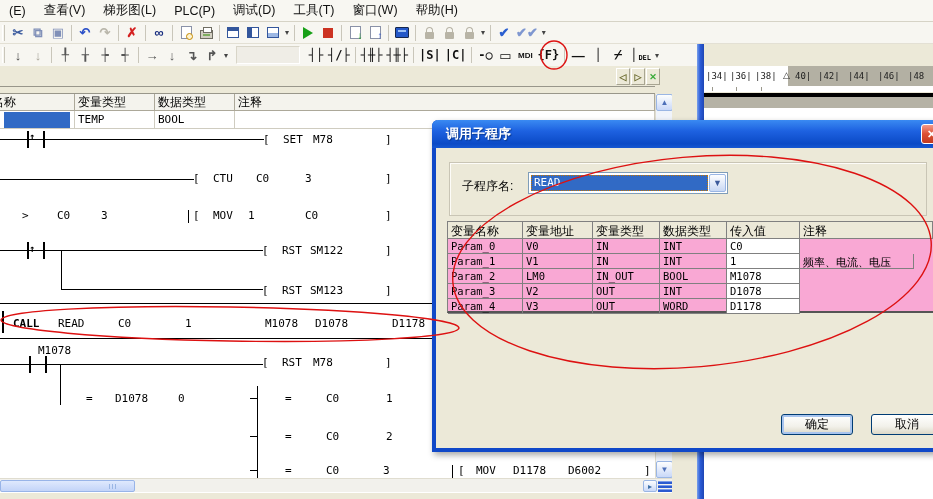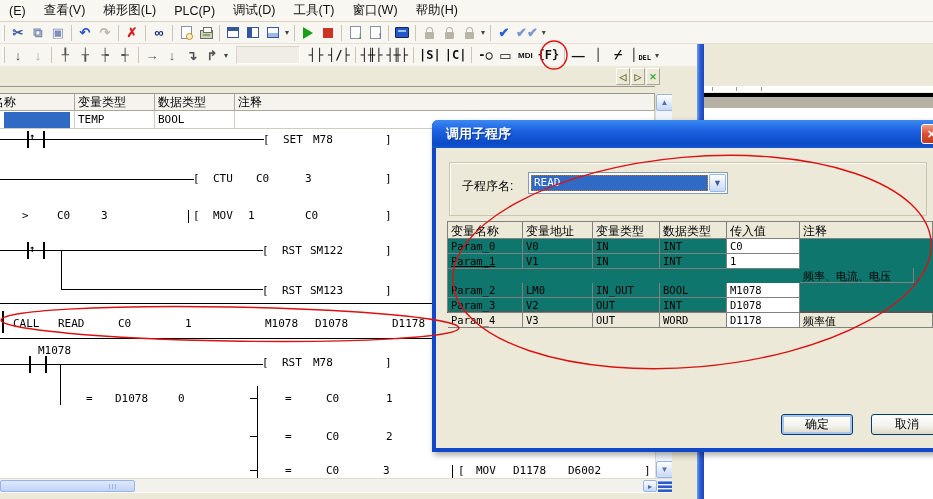--- a/index.html
+++ b/index.html
@@ -123,21 +123,21 @@
   #dgroup { position:absolute; left:13px; top:42px; width:478px; height:54px;
     border:1px solid #c9c5b5; box-shadow:inset 1px 1px 0 #fdfcf8; }
   #dsublabel { position:absolute; left:26px; top:58px; font-size:12px; }
   #dcombo { position:absolute; left:92px; top:52px; width:200px; height:22px; background:#fff; border:1px solid #7f9db9; }
   #dcombosel { position:absolute; left:2px; top:2px; width:177px; height:16px; background:#316ac5;
     outline:1px dotted #c87800; outline-offset:-1px;
     color:#fff; font-family:"DejaVu Sans Mono", monospace; font-size:11px; line-height:16px; padding-left:3px; }
   #dcombobtn { position:absolute; right:1px; top:1px; width:17px; height:18px; border-radius:2px;
     background:linear-gradient(180deg,#fefefe,#c8d8f4); border:1px solid #9ab6e4;
     color:#3b5a9b; font-size:9px; font-weight:bold; display:flex; align-items:center; justify-content:center; }
-  #dtable { position:absolute; left:11px; top:101px; width:487px; height:92px; border:1px solid #808080; border-bottom:2px solid #555; background:#0f766e; }
+  #dtable { position:absolute; left:11px; top:101px; width:487px; height:92px; border:1px solid #808080; border-bottom:2px solid #555; background:#f9a8d4; }
   .dtr { display:flex; }
   .dth { height:17px; background:#ece9d8; border-right:1px solid #808080; border-bottom:1px solid #808080;
     font-size:12px; padding:1px 3px 0; overflow:hidden; white-space:nowrap; }
   .dtd { height:15px; border-right:1px solid #808080; border-bottom:1px solid #808080;
     font-family:"DejaVu Sans Mono", monospace; font-size:10.5px; padding:1px 3px 0; overflow:hidden; white-space:nowrap; }
   .dtd.cjk { font-family:"Liberation Sans", sans-serif; font-size:11px; }
   .dtd.input { background:#fff; }
   .xpbtn { position:absolute; width:72px; height:21px; border:1px solid #003c74; border-radius:3px;
     background:linear-gradient(180deg,#fff,#f2f1ea 60%,#dcd8c8); font-size:12px;
     font-family:"Liberation Sans", sans-serif; display:flex; align-items:center; justify-content:center; cursor:default; }
@@ -345,21 +345,21 @@
       <div class="ldt" style="left: 385px; top: 79px;">]</div>
       <div class="ldt" style="left: 262px; top: 114px;">[</div>
       <div class="ldt" style="left: 282px; top: 114px;">RST</div>
       <div class="ldt" style="left: 310px; top: 114px;">SM122</div>
       <div class="ldt" style="left: 385px; top: 114px;">]</div>
       <div class="ldt arrow" style="left: 29px; top: 112px;">↑</div>
       <div class="ldt" style="left: 262px; top: 154px;">[</div>
       <div class="ldt" style="left: 282px; top: 154px;">RST</div>
       <div class="ldt" style="left: 310px; top: 154px;">SM123</div>
       <div class="ldt" style="left: 385px; top: 154px;">]</div>
-      <div class="ldt" style="left: 13px; top: 187px;">CALL</div>
+      <div class="ldt" style="left: 13px; top: 187px; font-weight: bold;">CALL</div>
       <div class="ldt" style="left: 58px; top: 187px;">READ</div>
       <div class="ldt" style="left: 118px; top: 187px;">C0</div>
       <div class="ldt" style="left: 185px; top: 187px;">1</div>
       <div class="ldt" style="left: 265px; top: 187px;">M1078</div>
       <div class="ldt" style="left: 315px; top: 187px;">D1078</div>
       <div class="ldt" style="left: 392px; top: 187px;">D1178</div>
       <div class="ldt" style="left: 38px; top: 214px;">M1078</div>
       <div class="ldt" style="left: 262px; top: 226px;">[</div>
       <div class="ldt" style="left: 282px; top: 226px;">RST</div>
       <div class="ldt" style="left: 313px; top: 226px;">M78</div>
@@ -402,20 +402,32 @@
         <i></i>
         <i></i>
       </div>
   </div>
   <div id="bottomstrip"></div>
 
   <div id="gapcol"></div>
   <div id="splitter"></div>
 
   <div id="rightpanel">
+    <div id="ruler">
+      <div class="grayzone" style="left: 84px; width: 145px;"></div>
+    <span class="rlabel" style="left: 2px;">|34|</span>
+        <span class="rlabel" style="left: 26px;">|36|</span>
+        <span class="rlabel" style="left: 51px;">|38|</span>
+        <span class="rlabel" style="left: 91px;">40|</span>
+        <span class="rlabel" style="left: 114px;">|42|</span>
+        <span class="rlabel" style="left: 144px;">|44|</span>
+        <span class="rlabel" style="left: 174px;">|46|</span>
+        <span class="rlabel" style="left: 204px;">|48</span>
+        <span class="rmarker" style="left: 79px;">△</span>
+      </div>
     <div id="rticks">
         <i style="left: 8px;"></i>
         <i style="left: 32px;"></i>
         <i style="left: 57px;"></i>
       </div>
     <div id="rblack"></div>
     <div id="rband"></div>
     <div id="rwhite"></div>
   </div>
 
@@ -444,26 +456,26 @@
           <div class="dth" style="width: 133px;">注释</div>
         </div>
         <div class="dtr">
           <div class="dtd" style="width: 75px;">Param_0</div>
           <div class="dtd" style="width: 70px;">V0</div>
           <div class="dtd" style="width: 67px;">IN</div>
           <div class="dtd" style="width: 67px;">INT</div>
           <div class="dtd input" style="width: 73px;">C0</div>
         </div>
         <div class="dtr">
-          <div class="dtd" style="width: 75px; text-decoration: underline;">Param_1</div>
+          <div class="dtd" style="width: 75px;">Param_1</div>
           <div class="dtd" style="width: 70px;">V1</div>
           <div class="dtd" style="width: 67px;">IN</div>
           <div class="dtd" style="width: 67px;">INT</div>
           <div class="dtd input" style="width: 73px;">1</div>
-          <div class="dtd cjk" style="width: 114px; margin-top: 14px;">频率、电流、电压</div>
+          <div class="dtd cjk" style="width: 114px;">频率、电流、电压</div>
         </div>
         <div class="dtr">
           <div class="dtd" style="width: 75px;">Param_2</div>
           <div class="dtd" style="width: 70px;">LM0</div>
           <div class="dtd" style="width: 67px;">IN_OUT</div>
           <div class="dtd" style="width: 67px;">BOOL</div>
           <div class="dtd input" style="width: 73px;">M1078</div>
         </div>
         <div class="dtr">
           <div class="dtd" style="width: 75px;">Param_3</div>
@@ -471,21 +483,20 @@
           <div class="dtd" style="width: 67px;">OUT</div>
           <div class="dtd" style="width: 67px;">INT</div>
           <div class="dtd input" style="width: 73px;">D1078</div>
         </div>
         <div class="dtr">
           <div class="dtd" style="width: 75px;">Param_4</div>
           <div class="dtd" style="width: 70px;">V3</div>
           <div class="dtd" style="width: 67px;">OUT</div>
           <div class="dtd" style="width: 67px;">WORD</div>
           <div class="dtd input" style="width: 73px;">D1178</div>
-          <div class="dtd cjk" style="width: 133px;">频率值</div>
         </div>
       </div>
     <div class="xpbtn" id="dok">确定</div>
     <div class="xpbtn" id="dcancel">取消</div>
   </div>
 
   <svg id="anno" viewBox="0 0 933 499">
       <ellipse cx="554" cy="55" rx="13" ry="14" transform="rotate(0 554 55)" fill="none" stroke="#dd1111" stroke-width="1.4"></ellipse>
       <ellipse cx="230" cy="324" rx="229" ry="17" transform="rotate(1 230 324)" fill="none" stroke="#dd1111" stroke-width="1.4"></ellipse>
       <ellipse cx="692" cy="262" rx="240" ry="105" transform="rotate(-5 692 262)" fill="none" stroke="#dd1111" stroke-width="1.4"></ellipse>

